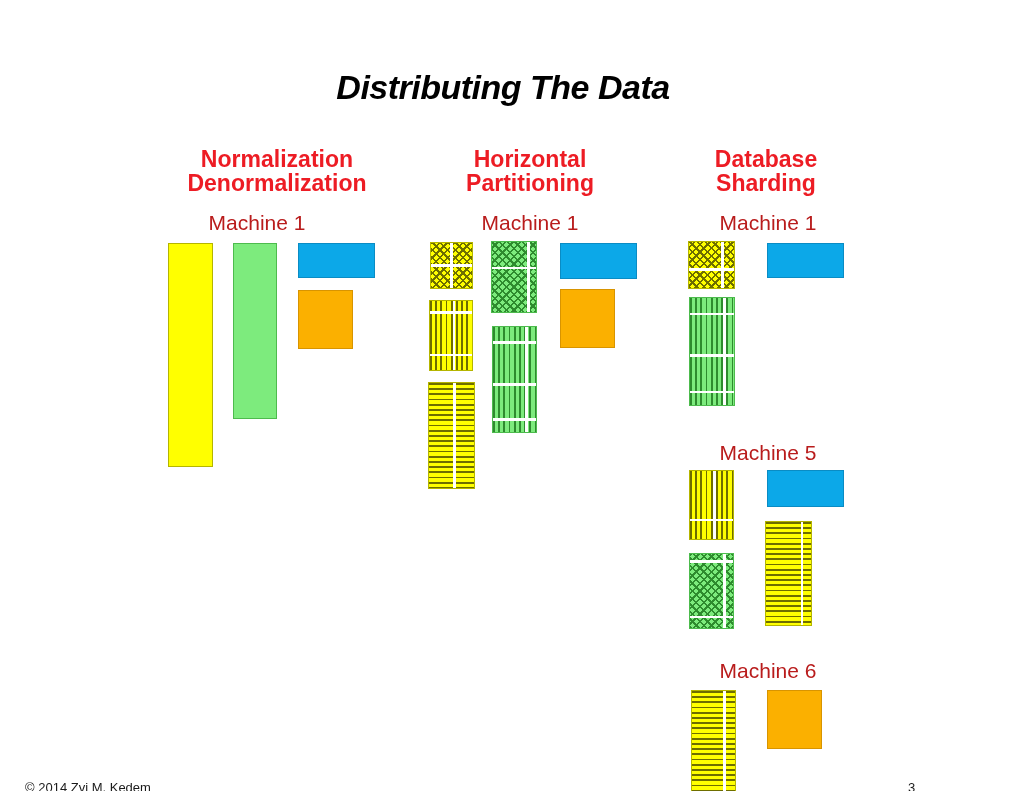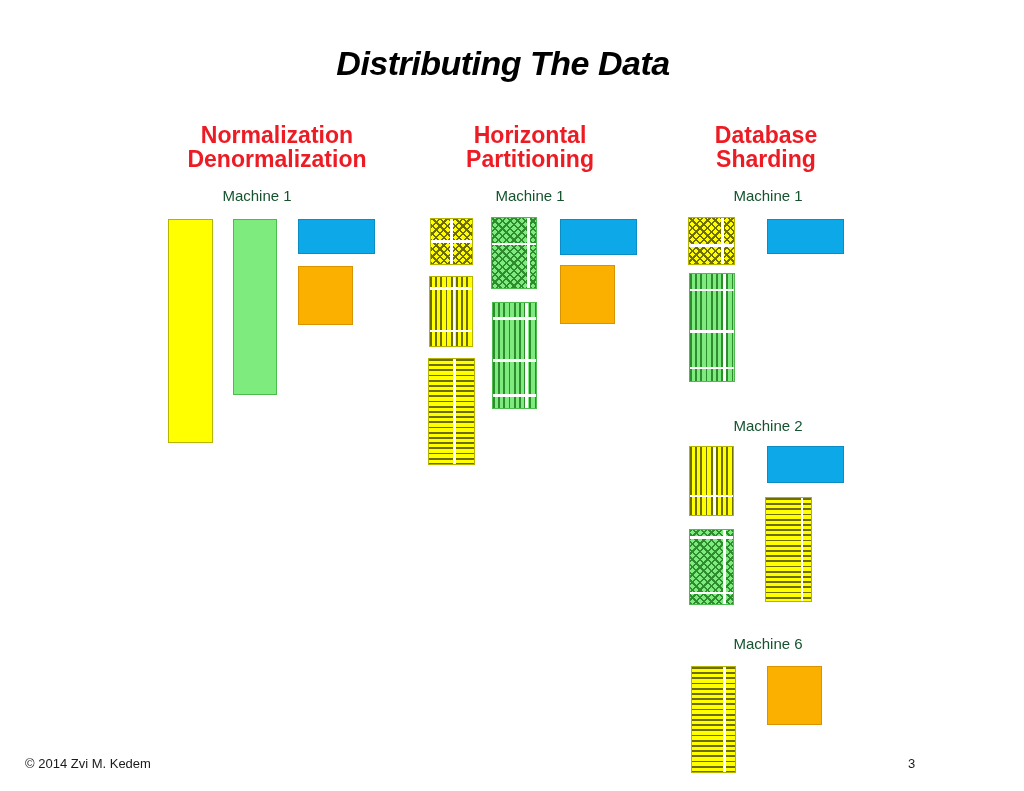--- a/index.html
+++ b/index.html
@@ -1,31 +1,31 @@
 <!DOCTYPE html>
 <html><head>
 <meta charset="utf-8">
 <style>
   html,body{margin:0;padding:0;}
   body{
     width:1024px;height:791px;background:#ffffff;position:relative;overflow:hidden;
     font-family:"Liberation Sans", sans-serif;
   }
-  .slide{position:absolute;inset:0;}
+  .slide{position:absolute;inset:0;margin-top:24px;}
   .title{
     position:absolute;top:44px;left:503px;transform:translateX(-50%);
     font-size:34px;font-weight:bold;font-style:italic;color:#000;white-space:nowrap;
     letter-spacing:-0.5px;
   }
   .col-header{
     position:absolute;top:123px;transform:translateX(-50%) scaleX(0.94);transform-origin:center top;
     font-size:24.5px;font-weight:700;line-height:24px;text-align:center;white-space:nowrap;
   }
   .machine-label{
-    position:absolute;transform:translateX(-50%);font-size:15px;color:#14532d;white-space:nowrap;
+    position:absolute;transform:translateX(-50%);font-size:21px;color:#b91c1c;white-space:nowrap;
   }
   .shape{position:absolute;box-sizing:border-box;border:1px solid transparent;}
   .pat-vstripes{
     background-image:repeating-linear-gradient(90deg, currentColor 0 1.8px, transparent 1.8px 5.2px);
   }
   .pat-hstripes{
     background-image:repeating-linear-gradient(180deg, currentColor 0 1.8px, transparent 1.8px 5.2px);
   }
   .pat-crosshatch{
     background-image:
@@ -55,21 +55,21 @@
       </div>
       <div class="col-header" style="left: 766px; color: rgb(237, 28, 36);">
         <div>Database</div>
         <div>Sharding</div>
       </div>
     </div>
   <div>
       <div class="machine-label" style="left: 257px; top: 187px;">Machine 1</div>
       <div class="machine-label" style="left: 530px; top: 187px;">Machine 1</div>
       <div class="machine-label" style="left: 768px; top: 187px;">Machine 1</div>
-      <div class="machine-label" style="left: 768px; top: 417px;">Machine 2</div>
+      <div class="machine-label" style="left: 768px; top: 417px;">Machine 5</div>
       <div class="machine-label" style="left: 768px; top: 635px;">Machine 6</div>
     </div>
   <div>
       <div class="shape" style="left: 168px; top: 219px; width: 45px; height: 224px; background-color: rgb(255, 255, 0); border-color: rgb(181, 181, 0); color: rgb(110, 110, 0);"></div>
       <div class="shape" style="left: 233px; top: 219px; width: 44px; height: 176px; background-color: rgb(125, 235, 125); border-color: rgb(77, 187, 77); color: rgb(46, 139, 46);"></div>
       <div class="shape" style="left: 298px; top: 219px; width: 77px; height: 35px; background-color: rgb(12, 168, 232); border-color: rgb(10, 140, 196); color: rgb(10, 140, 196);"></div>
       <div class="shape" style="left: 298px; top: 266px; width: 55px; height: 59px; background-color: rgb(251, 176, 0); border-color: rgb(216, 148, 0); color: rgb(216, 148, 0);"></div>
       <div class="shape pat-crosshatch" style="left: 430px; top: 218px; width: 43px; height: 47px; background-color: rgb(255, 255, 0); border-color: rgb(181, 181, 0); color: rgb(110, 110, 0);">
         <div class="divider h" style="top: 50%;"></div>
         <div class="divider v" style="left: 50%;"></div>

